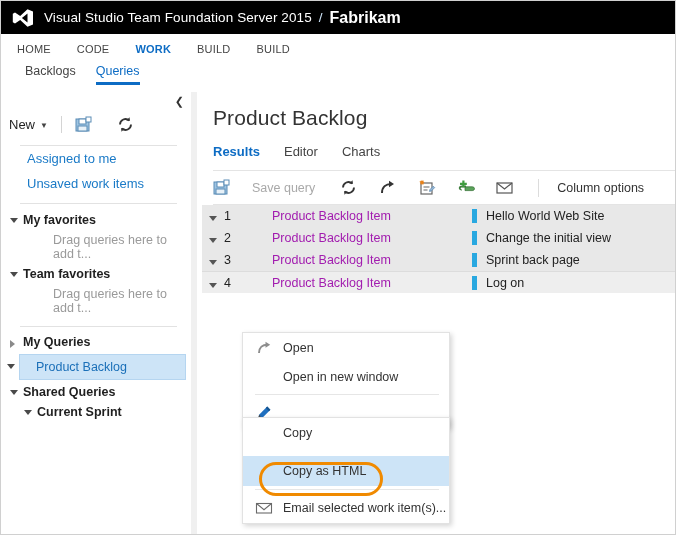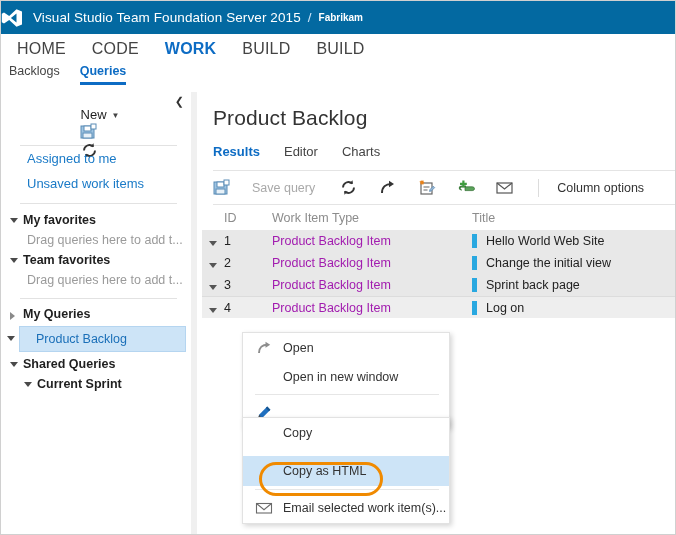--- a/index.html
+++ b/index.html
@@ -13,67 +13,68 @@
     position: relative;
     width: 676px; height: 535px;
     background: #ffffff;
     border: 1px solid #d0d0d0;
     overflow: hidden;
   }
 
   
   .titlebar {
     position: absolute; left: 0; top: 0; width: 100%; height: 33px;
-    background: #0369a1;
+    background: #000000;
     display: flex; align-items: center;
+    padding-left: 11px;
     color: #ffffff;
   }
   .vs-logo { width: 22px; height: 20px; margin-right: 10px; flex: 0 0 auto; }
   .title-text { font-size: 13.5px; color: #ffffff; letter-spacing: .1px; }
   .title-sep { font-size: 13.5px; color: #cfe6fa; margin: 0 7px; }
-  .title-project { font-size: 10px; color: #ffffff; font-weight: bold; }
+  .title-project { font-size: 16px; color: #ffffff; font-weight: bold; }
 
   
   .navbar {
     position: absolute; left: 0; top: 33px; width: 100%; height: 30px;
     display: flex; align-items: center; padding-left: 16px;
   }
   .nav-item {
-    font-size: 16px; color: #444444; margin-right: 26px;
+    font-size: 11px; color: #444444; margin-right: 26px;
     letter-spacing: .2px; cursor: pointer;
   }
   .nav-item.active { color: #0d6cc4; font-weight: bold; }
 
   
   .subnav {
     position: absolute; left: 0; top: 63px; width: 100%; height: 28px;
-    display: flex; align-items: flex-start; padding-left: 8px;
+    display: flex; align-items: flex-start; padding-left: 24px;
   }
   .subnav-item {
     font-size: 12.5px; color: #444444; margin-right: 20px; cursor: pointer;
     position: relative; padding-bottom: 7px;
   }
-  .subnav-item.active { color: #0d6cc4; font-weight: bold; }
+  .subnav-item.active { color: #0d6cc4; font-weight: normal; }
   .subnav-item.active::after {
     content: ""; position: absolute; left: 0; right: 0; bottom: 0;
     height: 3px; background: #0d6cc4;
   }
 
   
   .sidebar {
     position: absolute; left: 0; top: 91px; width: 190px; bottom: 0;
     background: #ffffff;
   }
   .collapse-btn {
     position: absolute; right: 7px; top: 4px;
     font-size: 11px; color: #333; cursor: pointer; line-height: 1;
   }
   .side-toolbar {
     display: flex; align-items: center; height: 34px;
-    padding-left: 8px; margin-top: 15px; flex-direction: column;
+    padding-left: 8px; margin-top: 15px;
   }
   .new-btn { font-size: 13px; color: #1f1f1f; cursor: pointer; }
   .new-caret { font-size: 8px; color: #444; margin-left: 5px; position: relative; top:-1px;}
   .tb-divider { width: 1px; height: 17px; background: #d4d4d4; margin: 0 13px; }
   .side-icon { width: 19px; height: 19px; margin-right: 22px; cursor: pointer; }
   .side-rule { height: 1px; background: #e2e2e2; margin: 4px 14px 0 19px; }
 
   .side-link {
     font-size: 13px; color: #1a7ac7; cursor: pointer;
     padding: 5px 0 5px 26px;
@@ -83,21 +84,21 @@
   .side-group {
     font-size: 12.5px; color: #1f1f1f; font-weight: bold;
     padding: 3px 0 3px 22px; cursor: pointer; position: relative;
   }
   .tri {
     position: absolute; width: 0; height: 0; left: 9px; top: 8px;
   }
   .tri.down { border-left: 4.5px solid transparent; border-right: 4.5px solid transparent; border-top: 5px solid #4a4a4a; }
   .tri.right { border-top: 4.5px solid transparent; border-bottom: 4.5px solid transparent; border-left: 5px solid #8a8a8a; }
   .side-hint {
-    font-size: 12.5px; color: #9a9a9a; padding: 3px 0 3px 26px;
+    font-size: 12.5px; color: #9a9a9a; padding: 3px 0 3px 52px;
   }
   .side-rule3 { height: 1px; background: #e2e2e2; margin: 8px 14px 5px 19px; }
   .side-sel {
     margin: 2px 5px 2px 18px; padding: 5px 0 5px 16px;
     background: #cde4f7; border: 1px solid #b5d5f0;
     font-size: 12.5px; color: #1a6fb8; cursor: pointer; position: relative;
   }
   .sel-caret {
     position: absolute; left: -13px; top: 9px; width: 0; height: 0;
     border-left: 4.5px solid transparent; border-right: 4.5px solid transparent;
@@ -326,26 +327,20 @@
           <rect x="2" y="5" width="15" height="10" fill="none" stroke="#555" stroke-width="1.2"></rect>
           <path d="M2 5l7.5 6L17 5" fill="none" stroke="#555" stroke-width="1.2"></path>
         </svg>
       </span>
       <span class="tb-sep"></span>
       <span class="tb-col">Column options</span>
     </div>
     <div class="toolbar-rule"></div>
 
     <div class="grid">
-      <div class="grid-head">
-        <span class="c-caret"></span>
-        <span class="c-id">ID</span>
-        <span class="c-type">Work Item Type</span>
-        <span class="c-title">Title</span>
-      </div>
 
       <div class="grid-row">
         <span class="c-caret"><i class="cd"></i></span>
         <span class="c-id">1</span>
         <span class="c-type">Product Backlog Item</span>
         <span class="c-title">
             <i class="title-chip"></i>
             <span>Hello World Web Site</span>
           </span>
       </div>

